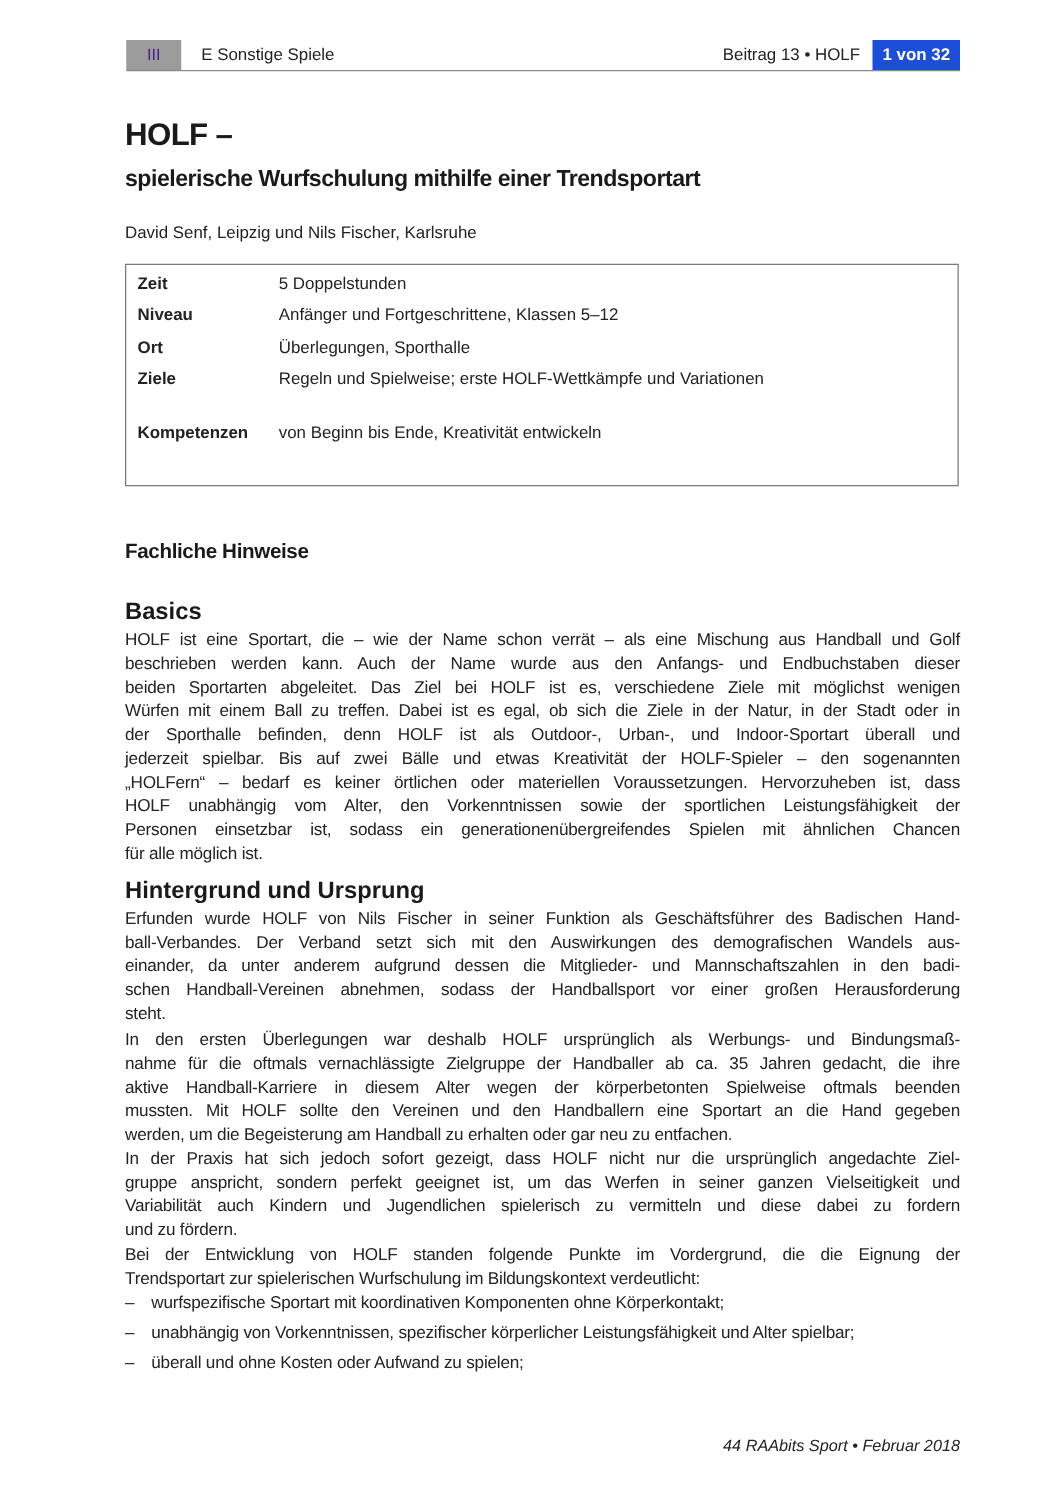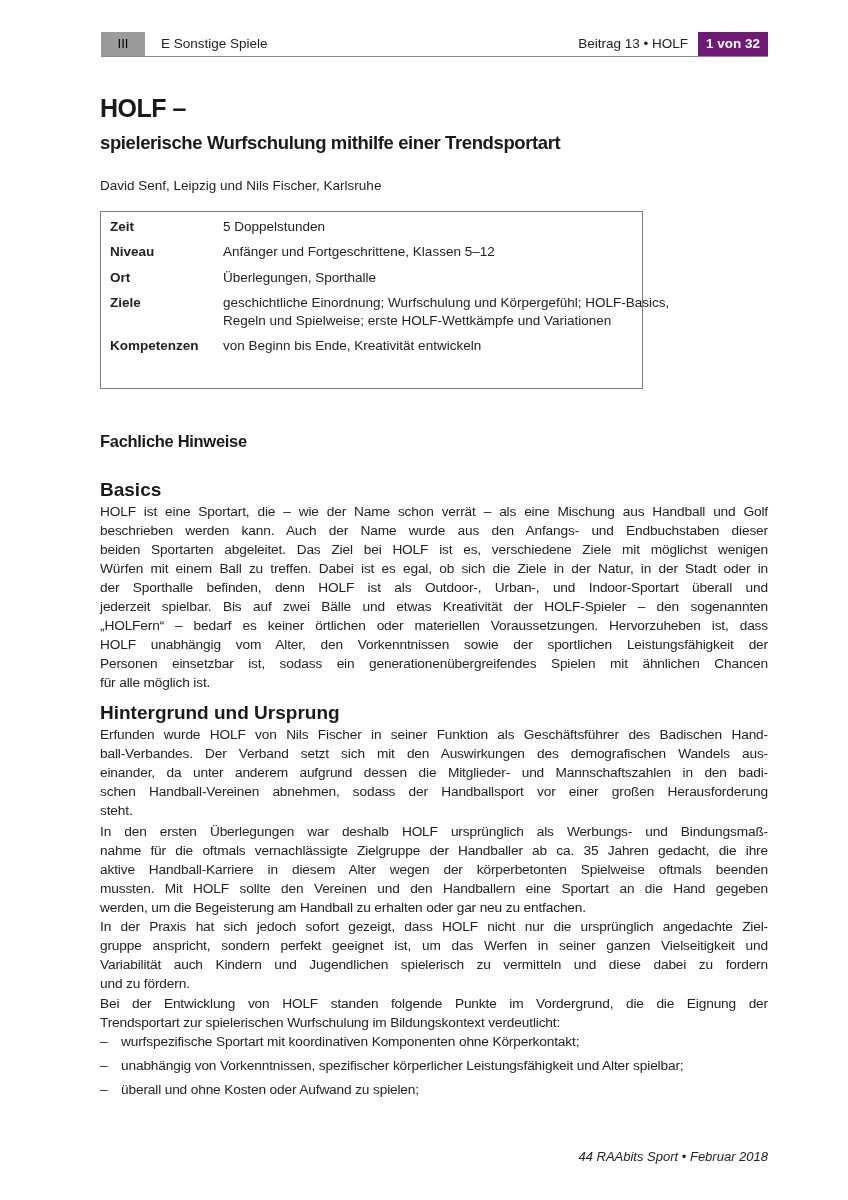--- a/index.html
+++ b/index.html
@@ -3,31 +3,31 @@
 <meta charset="utf-8">
 <style>
   html, body { margin:0; padding:0; background:#ffffff; }
   body { width:848px; height:1200px; position:relative; overflow:hidden;
          font-family:"Liberation Sans", sans-serif; color:#1e1e1e; }
 
   
   .hdr { position:absolute; left:101px; top:32px; width:667px; height:24px;
          border-bottom:1px solid #8a8a8a; }
   .hdr-sec { position:absolute; left:0; top:0; width:44px; height:24px; background:#9b9b9b;
-             color:#000000; font-size:13px; text-align:center; line-height:24px; }
+             color:#4c1d95; font-size:13px; text-align:center; line-height:24px; }
   .hdr-left { position:absolute; left:60px; top:0; line-height:24px; font-size:13.5px; color:#222; }
   .hdr-right { position:absolute; right:80px; top:0; line-height:24px; font-size:13.5px; color:#222;margin-left:28px; }
-  .hdr-page { position:absolute; right:0; top:0; width:70px; height:24px; background:#701a75;
+  .hdr-page { position:absolute; right:0; top:0; width:70px; height:24px; background:#1d4ed8;
               color:#fff; font-size:13.5px; font-weight:bold; text-align:center; line-height:24px; }
 
   .title { position:absolute; left:100px; top:94px; font-size:25px; font-weight:bold; letter-spacing:-0.5px; color:#1a1a1a; }
   .subtitle { position:absolute; left:100px; top:132px; font-size:18.5px; font-weight:bold; letter-spacing:-0.4px; color:#1a1a1a; }
   .authors { position:absolute; left:100px; top:178px; font-size:13.5px; color:#222; }
 
-  .infobox { position:absolute; left:100px; top:211px; width:543px; height:178px;
+  .infobox { position:absolute; left:100px; top:211px; width:667px; height:178px;
              border:1px solid #7a7a7a; box-sizing:border-box; }
   .info-row { position:absolute; left:9px; font-size:13.5px; line-height:18px; color:#222; }
   .info-key { position:absolute; left:0; width:115px; font-weight:bold; }
   .info-val { position:absolute; left:113px; width:520px; }
 
   .h2 { position:absolute; left:100px; top:432px; font-size:16.5px; font-weight:bold; letter-spacing:-0.3px; color:#1a1a1a; }
   .h3 { position:absolute; left:100px; font-size:19px; font-weight:bold; color:#1a1a1a; }
 
   .para { position:absolute; left:100px; width:668px; font-size:13.7px; line-height:19px;
           text-align:justify; color:#222; letter-spacing:-0.15px; }
@@ -64,21 +64,20 @@
     <span class="info-key">Niveau</span>
     <span class="info-val">Anfänger und Fortgeschrittene, Klassen 5–12</span>
   </div>
   <div class="info-row" style="top:57px;">
     <span class="info-key">Ort</span>
     <span class="info-val">Überlegungen, Sporthalle</span>
   </div>
   <div class="info-row" style="top:82px;">
     <span class="info-key">Ziele</span>
     <span class="info-val">
-      <span style="display:block">geschichtliche Einordnung; Wurfschulung und Körpergefühl; HOLF-Basics,</span>
       <span style="display:block">Regeln und Spielweise; erste HOLF-Wettkämpfe und Variationen</span>
     </span>
   </div>
   <div class="info-row" style="top:125px;">
     <span class="info-key">Kompetenzen</span>
     <span class="info-val">
       <span style="display:block">von Beginn bis Ende, Kreativität entwickeln</span>
     </span>
   </div>
 </div>

